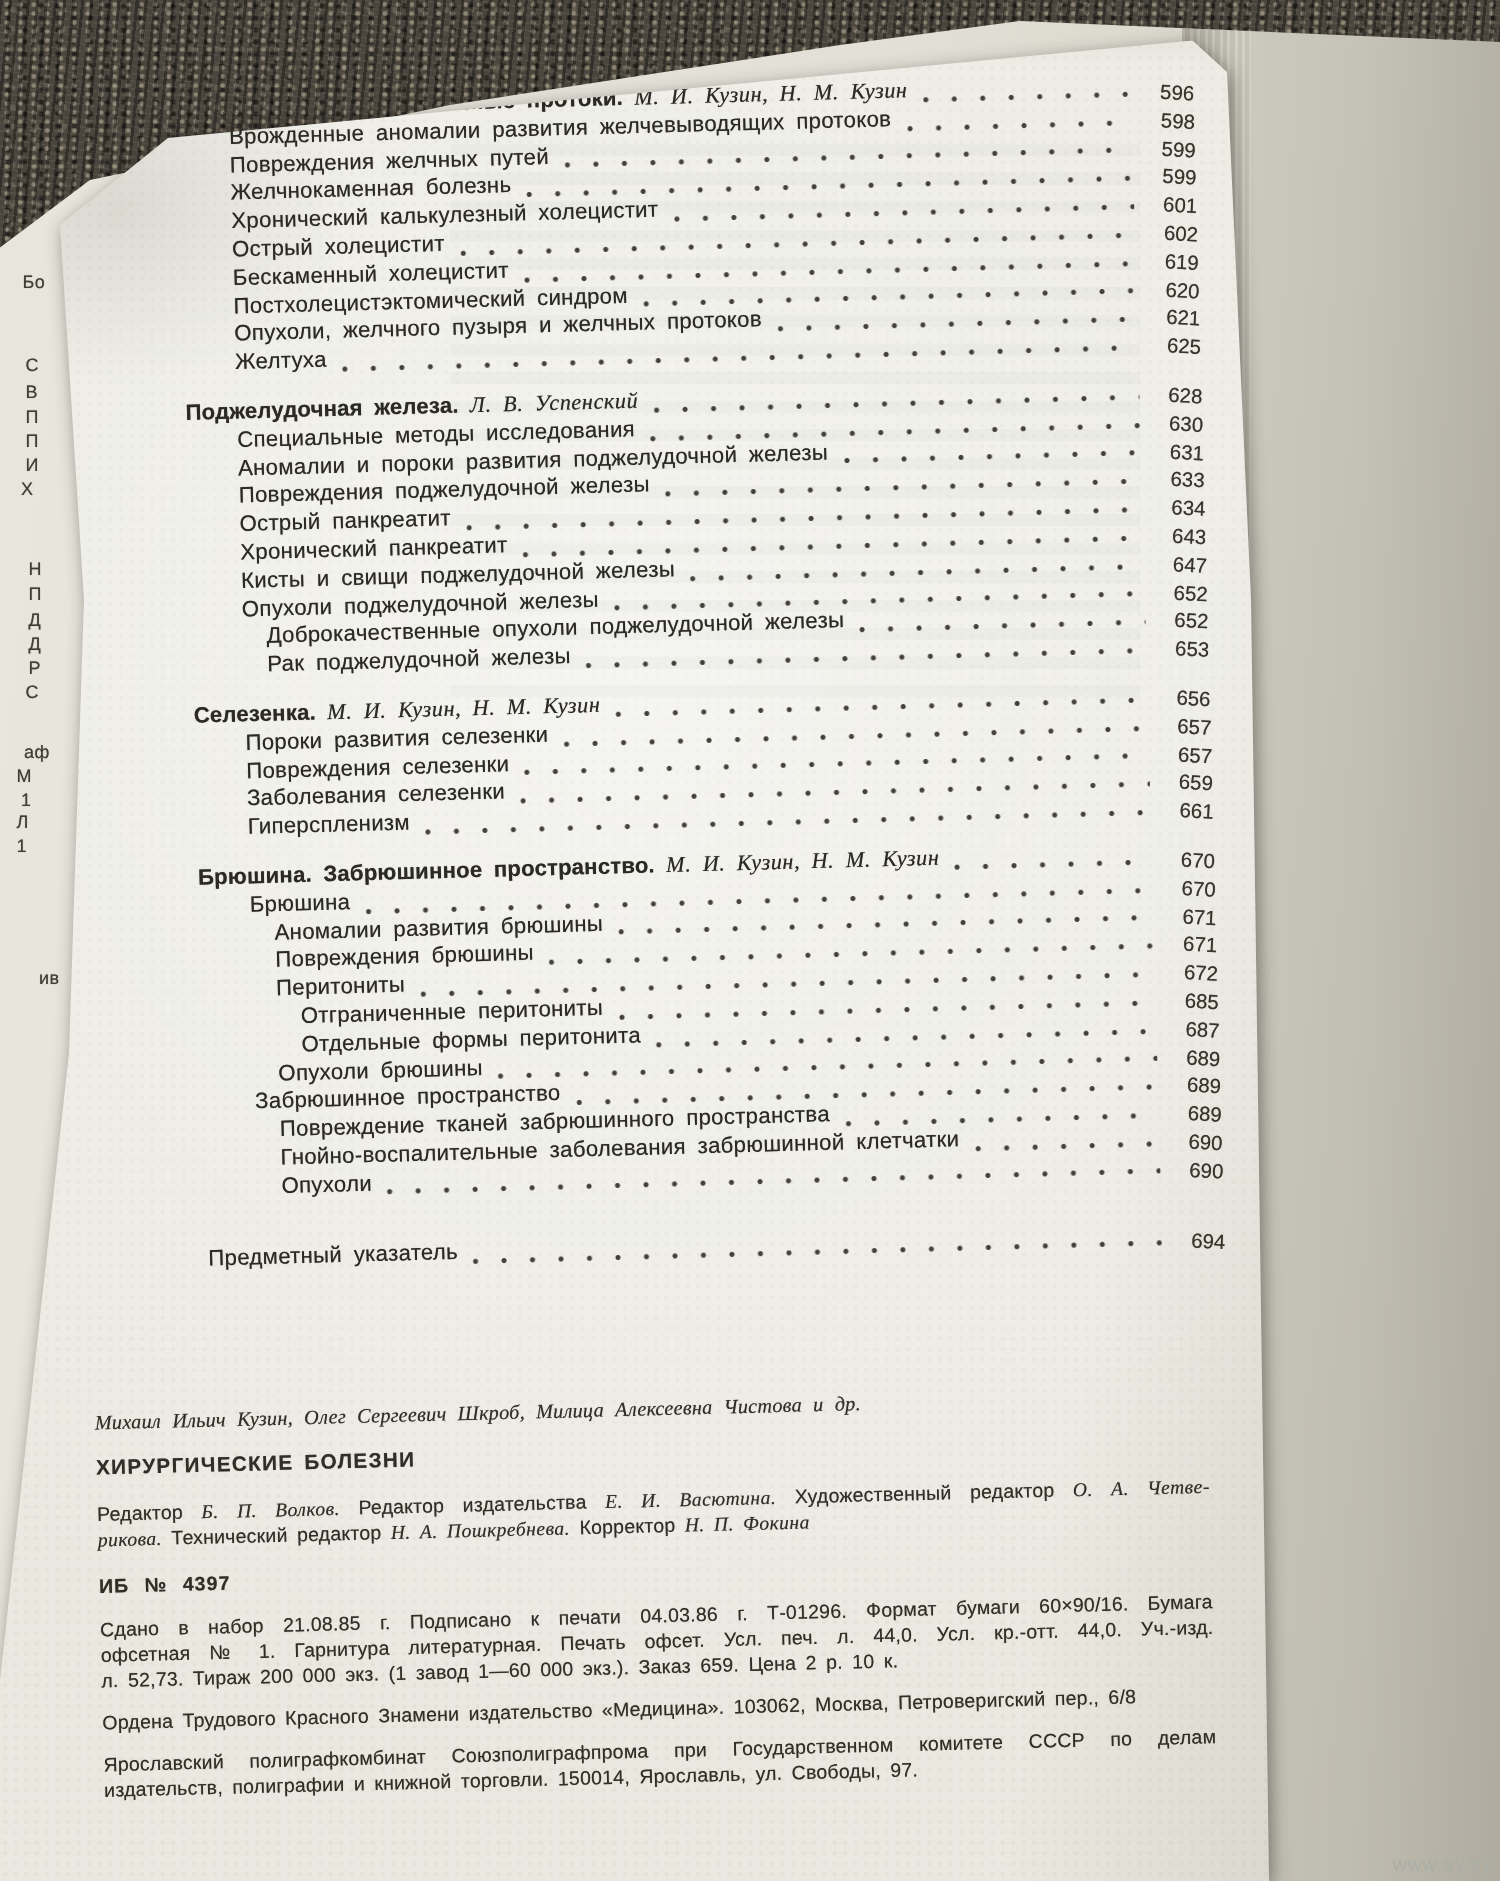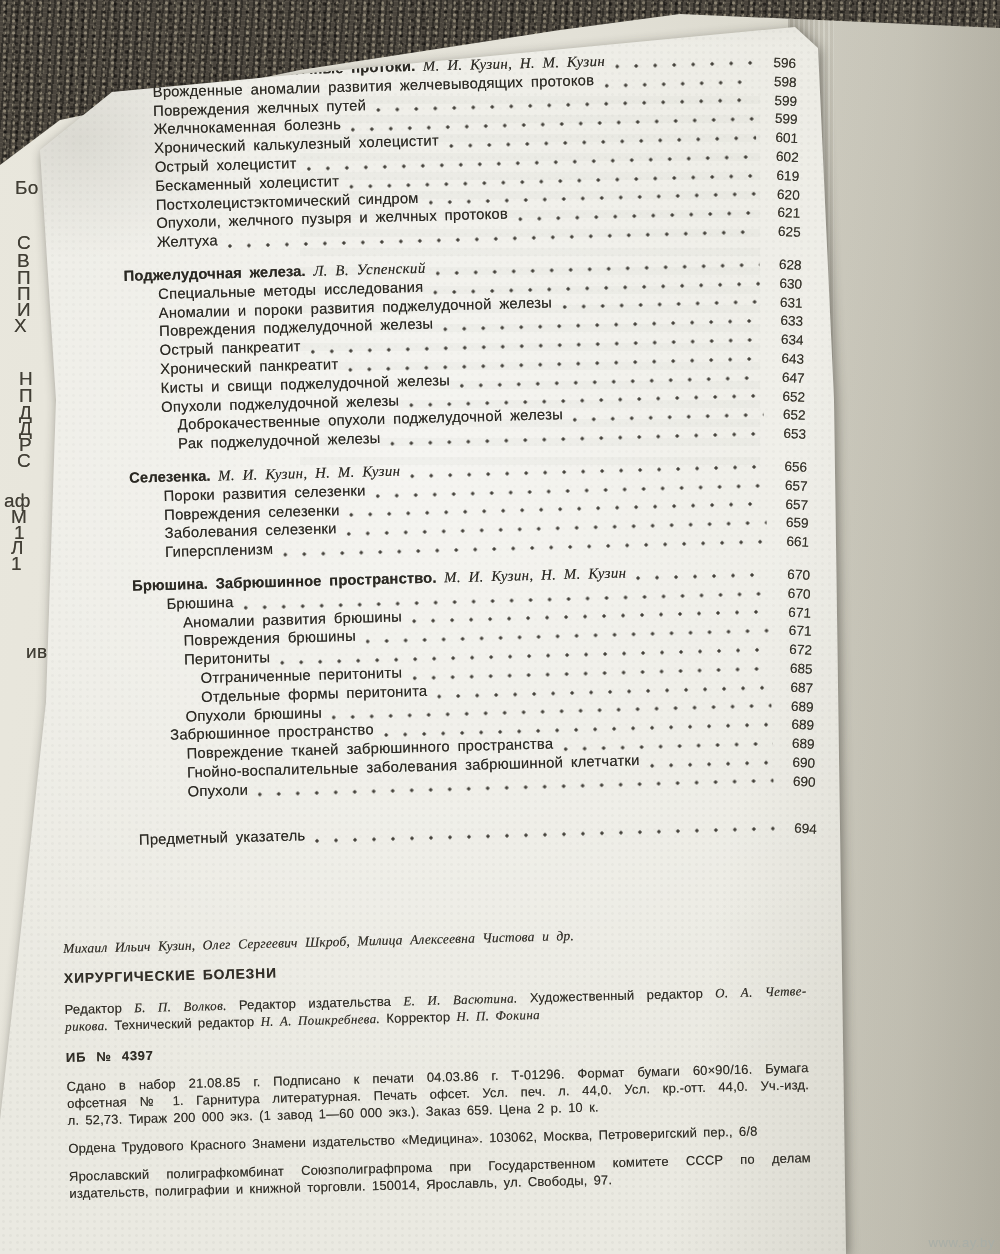--- a/index.html
+++ b/index.html
@@ -30,21 +30,21 @@
     position:absolute;left:788px;top:0;width:212px;height:1254px;
     background:linear-gradient(90deg,rgba(82,76,63,.34) 0,rgba(82,76,63,.10) 36px,rgba(82,76,63,.13) 120px,rgba(82,76,63,.22) 100%);
   }
   .edge-streaks{
     position:absolute;left:788px;top:0;width:46px;height:1254px;
     background:repeating-linear-gradient(90deg, rgba(255,255,250,.25) 0 2px, rgba(120,114,98,.18) 2px 5px);
     opacity:.5;
   }
   .underletters{position:absolute;inset:0}
   .ul{
-    position:absolute;color:#413e35;font-size:19px;line-height:14px;
+    position:absolute;color:#413e35;font-size:12px;line-height:14px;
     letter-spacing:.3px;text-shadow:0 0 .6px rgba(65,62,53,.7);
   }
   
   .mainpage-wrap{position:absolute;inset:0;filter:drop-shadow(2px 3px 6px rgba(18,16,12,.45))}
   .mainpage{
     position:absolute;inset:0;
     clip-path:polygon(112px 92px,795px 27px,818px 48px,834px 400px,846px 1254px,0 1254px,0 1120px,46px 702px,56px 400px,40px 150px);
     background-color:#eae9e1;
     background-image:
       radial-gradient(115% 90% at 42% 36%, rgba(255,255,255,.55), rgba(255,255,255,0) 62%),
@@ -125,21 +125,21 @@
     <span class="ul" style="left: 17px; top: 271px;">П</span>
     <span class="ul" style="left: 17px; top: 287px;">П</span>
     <span class="ul" style="left: 17px; top: 303px;">И</span>
     <span class="ul" style="left: 14px; top: 319px;">Х</span>
     <span class="ul" style="left: 19px; top: 372px;">Н</span>
     <span class="ul" style="left: 19px; top: 389px;">П</span>
     <span class="ul" style="left: 19px; top: 406px;">Д</span>
     <span class="ul" style="left: 19px; top: 422px;">Д</span>
     <span class="ul" style="left: 19px; top: 438px;">Р</span>
     <span class="ul" style="left: 17px; top: 454px;">С</span>
-    <span class="ul" style="left: 4px; top: 494px; text-align: center;">аф</span>
+    <span class="ul" style="left: 16px; top: 494px; text-align: center;">аф</span>
     <span class="ul" style="left: 11px; top: 510px;">М</span>
     <span class="ul" style="left: 14px; top: 526px;">1</span>
     <span class="ul" style="left: 11px; top: 541px;">Л</span>
     <span class="ul" style="left: 11px; top: 557px;">1</span>
     <span class="ul" style="left: 0px; top: 645px; margin-left: 26px;">ив</span>
   </div>
 
 <div class="mainpage-wrap">
   <div class="mainpage">
     <div class="ghost"></div>

